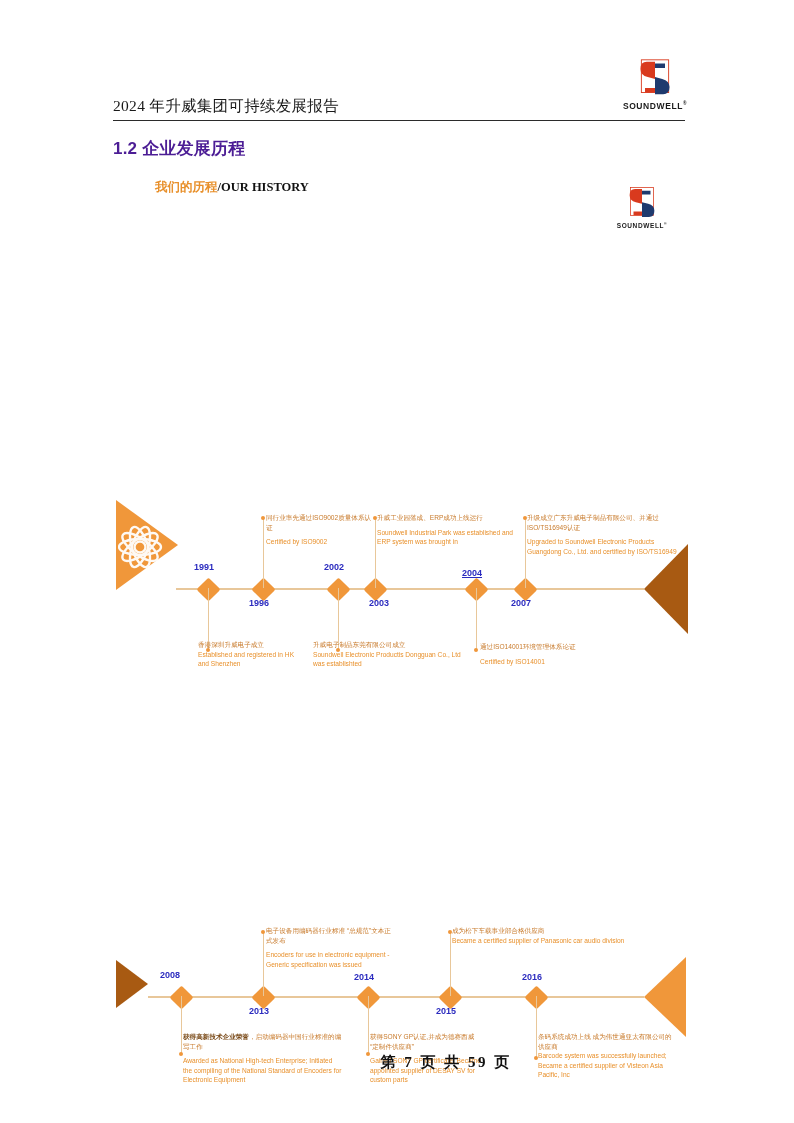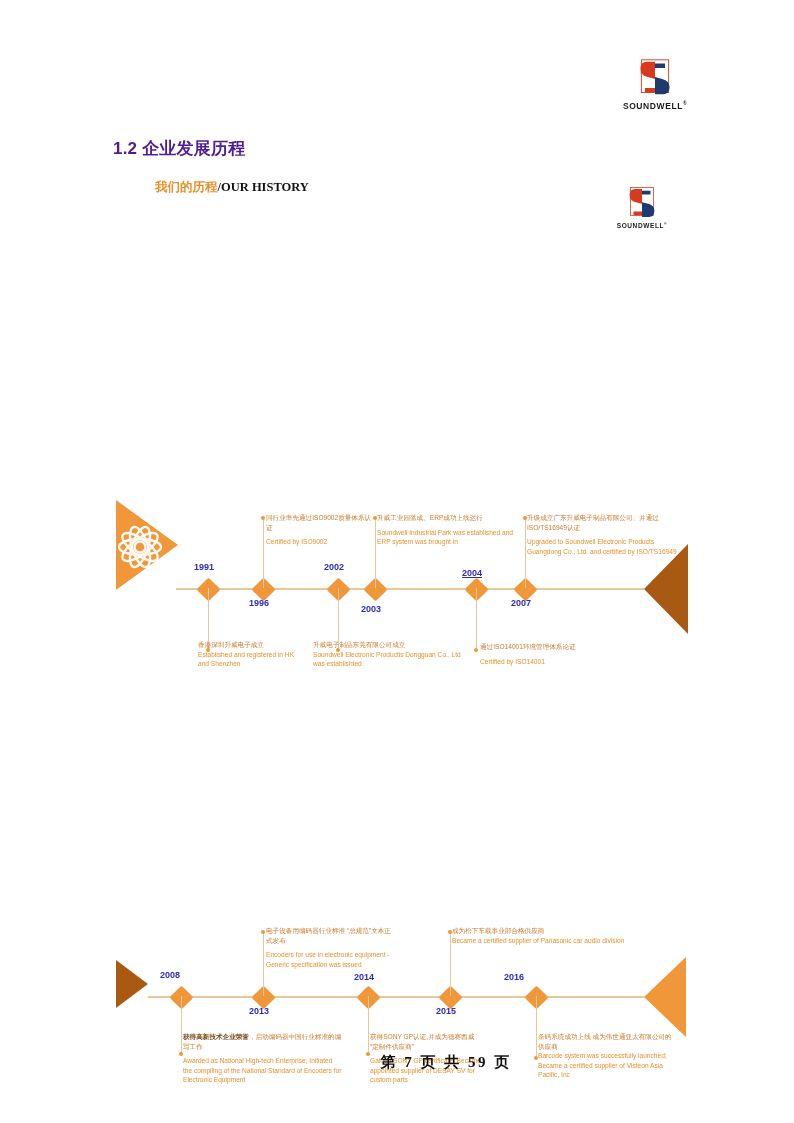--- a/index.html
+++ b/index.html
@@ -78,20 +78,24 @@
     display:inline-block;margin-left:98px;
     font-family:"Liberation Serif", serif;
     font-size:15px;font-weight:bold;color:#111;letter-spacing:2.5px;
   }
 </style>
 </head>
 <body>
 
 <div class="page">
 
+  <div class="hdr">
+    <div class="hdr-title">2024 年升威集团可持续发展报告</div>
+    <div class="hdr-rule"></div>
+  </div>
 
   <div class="logo-main">
     <svg viewBox="0 0 66 44" width="66" height="40">
       <rect x="18" y="2" width="30" height="36" fill="none" stroke="#D93A1E" stroke-width="1"></rect>
       <path d="M33 4 L24 4 Q17 4 17 12 Q17 19 25 21 L33 23 L33 33 L22 33 L22 38 L33 38 Z" fill="#D93A1E"></path>
       <path d="M33 6 L44 6 L44 11 L33 11 L33 21 L41 23 Q49 25 49 32 Q49 40 42 40 L33 40 Z" fill="#1F3A6E"></path>
     </svg>
     <div class="logo-word" style="font-size:8.5px;margin-top:-1px;"><span>SOUNDWELL</span><span class="reg">®</span></div>
   </div>
 
@@ -130,21 +134,21 @@
     <div class="node" style="left:200px;top:331px;"></div>
     <div class="node" style="left:255px;top:331px;"></div>
     <div class="node" style="left:330px;top:331px;"></div>
     <div class="node" style="left:367px;top:331px;"></div>
     <div class="node" style="left:468px;top:331px;"></div>
     <div class="node" style="left:517px;top:331px;"></div>
 
     <div class="year" style="left:194px;top:312px;">1991</div>
     <div class="year" style="left:249px;top:348px;">1996</div>
     <div class="year" style="left:324px;top:312px;">2002</div>
-    <div class="year" style="left:361px;top:348px;margin-top:6px;">2003</div>
+    <div class="year" style="left:369px;top:348px;">2003</div>
     <div class="year" style="left:462px;top:318px;text-decoration:underline;">2004</div>
     <div class="year" style="left:511px;top:348px;">2007</div>
 
     <div class="stem" style="left:208px;top:338px;height:62px;"></div>
     <div class="stem" style="left:263px;top:268px;height:70px;"></div>
     <div class="stem" style="left:338px;top:338px;height:62px;"></div>
     <div class="stem" style="left:375px;top:268px;height:70px;"></div>
     <div class="stem" style="left:476px;top:338px;height:62px;"></div>
     <div class="stem" style="left:525px;top:268px;height:70px;"></div>
 
@@ -201,21 +205,21 @@
     <div class="node" style="left:173px;top:529px;"></div>
     <div class="node" style="left:255px;top:529px;"></div>
     <div class="node" style="left:360px;top:529px;"></div>
     <div class="node" style="left:442px;top:529px;"></div>
     <div class="node" style="left:528px;top:529px;"></div>
 
     <div class="year" style="left:160px;top:510px;">2008</div>
     <div class="year" style="left:249px;top:546px;">2013</div>
     <div class="year" style="left:354px;top:512px;">2014</div>
     <div class="year" style="left:436px;top:546px;">2015</div>
-    <div class="year" style="left:504px;top:512px;">2016</div>
+    <div class="year" style="left:522px;top:512px;">2016</div>
 
     <div class="stem" style="left:181px;top:536px;height:58px;"></div>
     <div class="stem" style="left:263px;top:472px;height:64px;"></div>
     <div class="stem" style="left:368px;top:536px;height:58px;"></div>
     <div class="stem" style="left:450px;top:472px;height:64px;"></div>
     <div class="stem" style="left:536px;top:536px;height:62px;"></div>
 
     <div class="dot" style="left:261px;top:470px;"></div>
     <div class="dot" style="left:448px;top:470px;"></div>
     <div class="dot" style="left:179px;top:592px;"></div>

